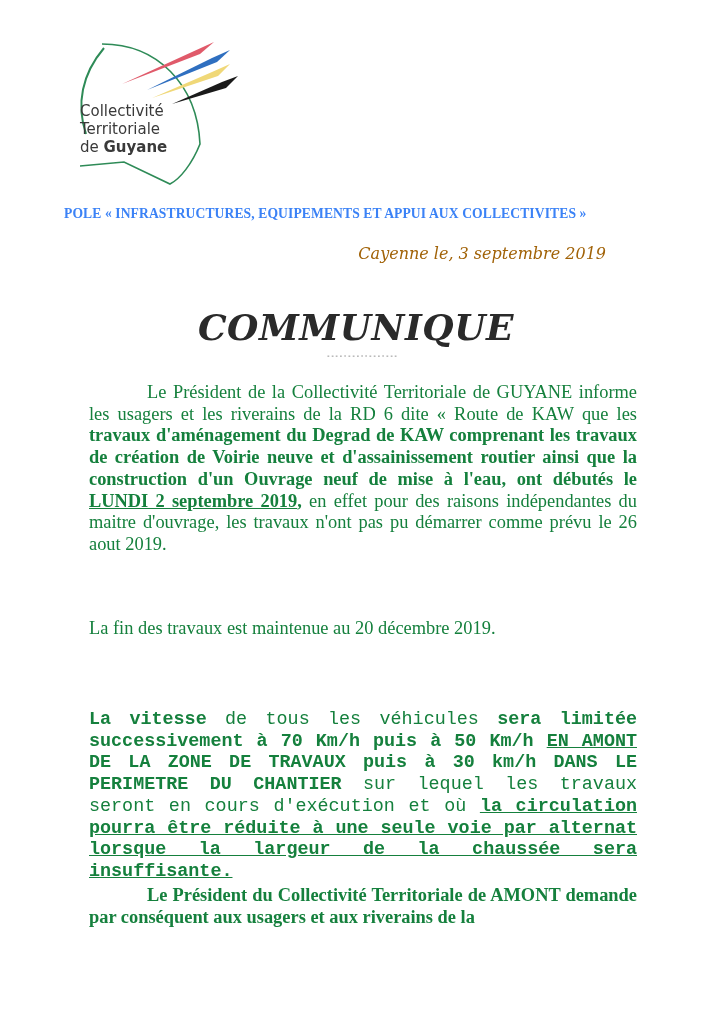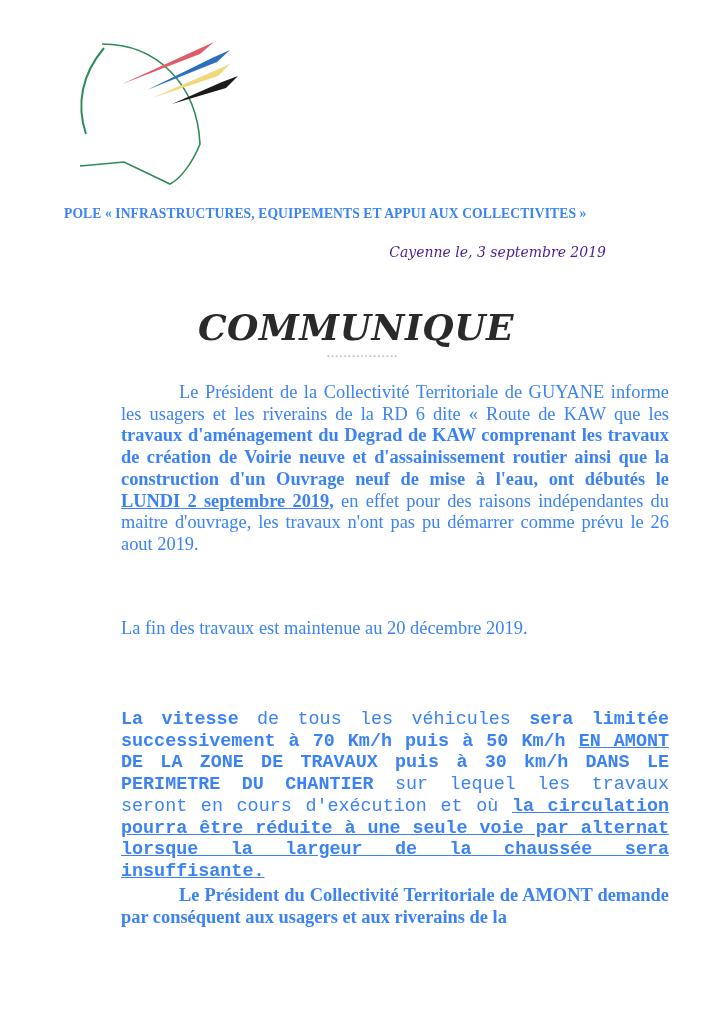--- a/index.html
+++ b/index.html
@@ -2,43 +2,48 @@
 <html><head>
 <meta charset="utf-8">
 <style>
   html, body { margin:0; padding:0; background:#ffffff; }
   body { width:724px; height:1024px; position:relative; overflow:hidden; color:#1c1c1c; }
   .logo { position:absolute; left:62px; top:34px; width:200px; height:160px; }
   .logo svg { position:absolute; left:0; top:0; }
   .logo-text { position:absolute; left:18px; top:68px; font-family:"DejaVu Sans", sans-serif; font-size:15px; line-height:18px; color:#3a3a3a; }
   .logo-text .strong { font-weight:bold; }
   .pole { position:absolute; left:64px; top:206px; font-family:"Liberation Serif", serif; font-weight:bold; font-size:13.6px; letter-spacing:0.1px; color:#3b82f6; }
-  .date { position:absolute; right:118px; top:244px; font-family:"DejaVu Serif", serif; font-style:italic; font-size:14px; color:#4c1d95; }
+  .date { position:absolute; right:118px; top:244px; font-family:"DejaVu Serif", serif; font-style:italic; font-size:16px; color:#a16207; }
   .title { position:absolute; left:0; width:712px; top:306px; text-align:center; font-family:"DejaVu Serif", serif; font-weight:bold; font-style:italic; font-size:36px; color:#2a2a2a; letter-spacing:0.5px; }
   .dashes { position:absolute; left:0; width:724px; top:352px; text-align:center; font-family:"DejaVu Sans Mono", monospace; font-size:7px; letter-spacing:0px; color:#444; }
-  .para { position:absolute; left:89px; width:548px; font-family:"Liberation Serif", serif; font-size:18.4px; line-height:21.7px; text-align:justify; color:#3b82f6;margin-left:32px; }
+  .para { position:absolute; left:89px; width:548px; font-family:"Liberation Serif", serif; font-size:18.4px; line-height:21.7px; text-align:justify; color:#15803d; }
   .para b { font-weight:bold; }
   .para u { text-decoration:underline; }
   .p1 { top:382px; text-indent:58px; }
   .p2 { top:618px; }
   .p3 { top:709px;font-family:Liberation Mono, monospace; }
   .p4 { top:885px; text-indent:58px; }
 </style>
 </head>
 <body>
 
 <div class="logo">
   <svg width="200" height="160" viewBox="0 0 200 160">
     <path d="M42 14 C 20 40, 14 70, 24 100" stroke="#2e8b57" stroke-width="2" fill="none"></path>
     <path d="M40 10 C 95 10, 135 50, 138 110 C 130 130, 118 145, 108 150 L 62 128 L 18 132" stroke="#2e8b57" stroke-width="1.6" fill="none"></path>
     <path d="M60 50 L 130 18 L 152 8 L 138 20 Z" fill="#e05a6a"></path>
     <path d="M85 56 L 150 24 L 168 16 L 155 28 Z" fill="#2f6fc0"></path>
     <path d="M90 64 L 150 38 L 168 30 L 156 42 Z" fill="#f0d878"></path>
     <path d="M110 70 L 160 48 L 176 42 L 164 54 Z" fill="#1a1a1a"></path>
   </svg>
+  <div class="logo-text">
+    <div>Collectivité</div>
+    <div>Territoriale</div>
+    <div><span>de </span><span class="strong">Guyane</span></div>
+  </div>
 </div>
 
 <div class="pole">POLE « INFRASTRUCTURES, EQUIPEMENTS ET APPUI AUX COLLECTIVITES »</div>
 <div class="date">Cayenne le, 3 septembre 2019</div>
 
 <div class="title">COMMUNIQUE</div>
 <div class="dashes">-----------------</div>
 
 <div class="para p1"><span>Le Président de la Collectivité Territoriale de GUYANE informe les usagers et les riverains de la RD 6 dite « Route de KAW que les </span><b>travaux  d'aménagement du Degrad de KAW comprenant les travaux de création de Voirie neuve et d'assainissement routier ainsi que la construction  d'un Ouvrage neuf de mise à l'eau, ont débutés  le </b><b><u>LUNDI 2 septembre 2019</u></b><b>,</b><span> en effet pour des raisons indépendantes du maitre d'ouvrage, les travaux n'ont pas pu démarrer comme prévu le 26 aout 2019.</span></div>
 

